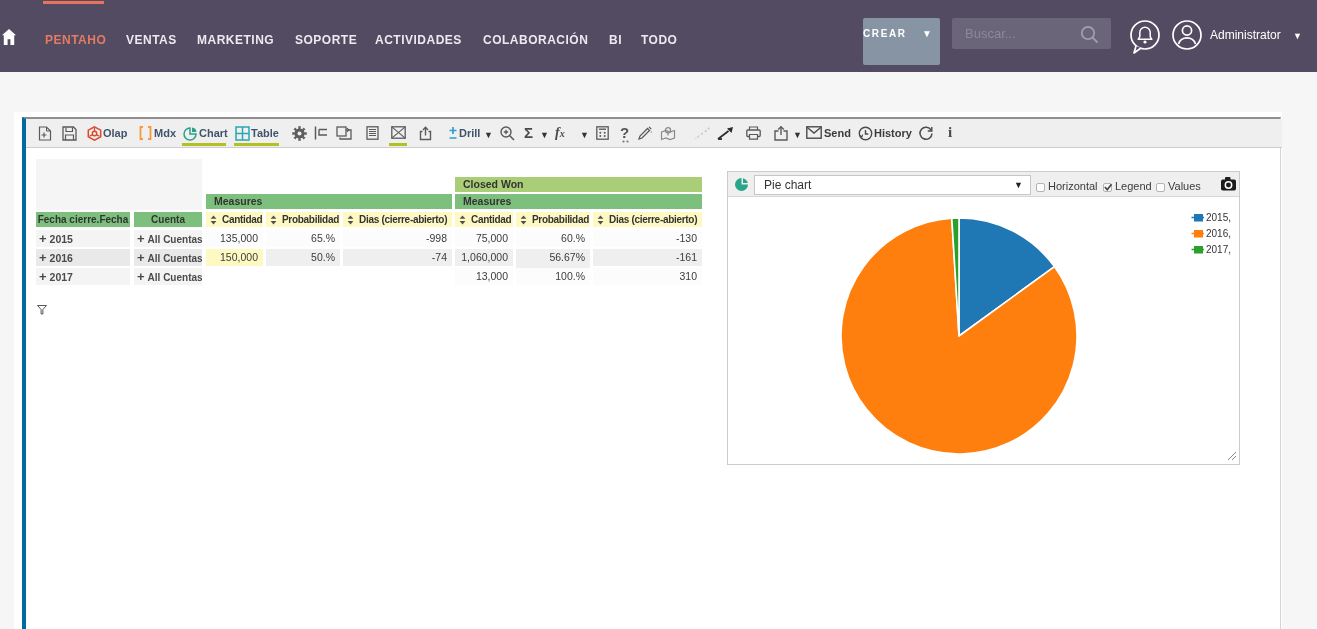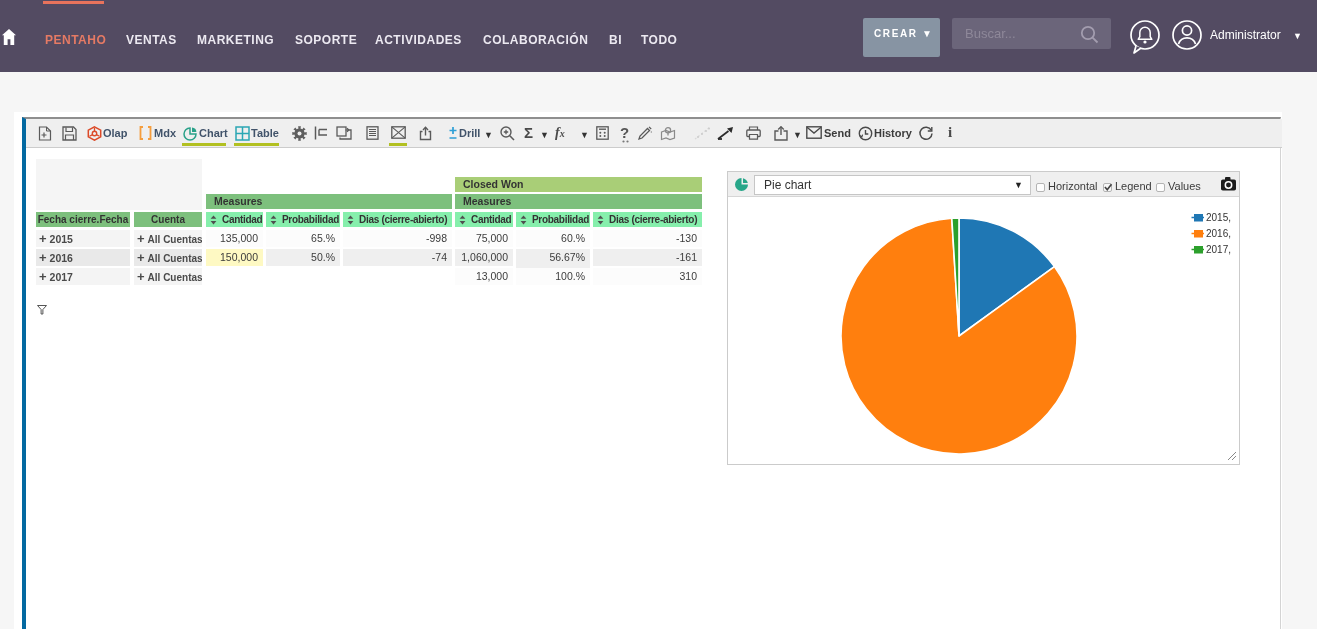--- a/index.html
+++ b/index.html
@@ -6,42 +6,42 @@
 html,body { width:1317px; height:629px; overflow:hidden; }
 body { font-family:"Liberation Sans", sans-serif; background:#f6f6f6; position:relative; }
 #page { position:absolute; left:0; top:0; width:1317px; height:629px; }
 .abs { position:absolute; }
 
 
 #nav { position:absolute; left:0; top:0; width:1317px; height:72px; background:#534b62; }
 #nav .active-bar { position:absolute; left:43px; top:1px; width:61px; height:2.5px; background:#e8735c; }
 .navitem { position:absolute; top:33px; font-size:12px; font-weight:bold; letter-spacing:0.5px; color:#ece9f1; }
 .navitem.orange { color:#e57a64; }
-#crear { position:absolute; left:863px; top:18px; width:77px; height:39px; background:#8794a3; border-radius:2px; color:#fff; font-size:10px; font-weight:bold; letter-spacing:1.6px; line-height:31px; padding-left:11px; }
+#crear { position:absolute; left:863px; top:18px; width:77px; height:47px; background:#8794a3; border-radius:2px; color:#fff; font-size:10px; font-weight:bold; letter-spacing:1.6px; line-height:31px; }
 #crear .caret { position:absolute; right:8px; top:0; font-size:10px; letter-spacing:0; }
 #search { position:absolute; left:952px; top:18px; width:159px; height:31px; background:#6b657a; border-radius:2px; }
 #search .ph { position:absolute; left:13px; top:8px; font-size:13px; color:#8e8899; }
 #admin { position:absolute; left:1210px; top:28px; font-size:12px; color:#fff; font-weight:normal; }
 #admin-caret { position:absolute; left:1293px; top:31px; font-size:9px; color:#fff; }
 
 
 #content { position:absolute; left:14px; top:112px; width:1268px; height:517px; background:#fff; }
 #panel { position:absolute; left:8px; top:5px; width:1259px; height:512px; border-left:4px solid #0369a1; border-top:2px solid #8e8e8e; border-right:1px solid #d4d4d4; background:#fff; }
 #toolbar { position:absolute; left:0; top:0; width:1256px; height:29px; background:#efefef; border-bottom:1px solid #cccccc; }
 .tbtxt { position:absolute; top:8px; font-size:11px; font-weight:bold; color:#41536a; }
 .tbi { position:absolute; top:7px; }
 .uline { position:absolute; top:24px; height:3px; background:#b2c021; }
 .caret-d { position:absolute; top:11px; font-size:9px; color:#333; }
 
 
 #tbl { position:absolute; left:10px; top:40px; width:680px; height:130px; }
 .cell { position:absolute; font-size:10.5px; font-weight:bold; color:#333; overflow:hidden; white-space:nowrap; }
 .g1 { background:#7dc07d; }   
 .g2 { background:#a9ce77; }   
-.g3 { background:#86efac;text-align:center; }   
+.g3 { background:#fef9c3;text-align:center; }   
 .hc { line-height:16px; padding-left:8px; }
 .rowhead { text-align:center; line-height:15px; font-size:10px; }
 .datac { font-weight:normal; font-size:10.5px; color:#3c3c3c; text-align:right; padding-right:5px; line-height:17px; }
 .rowc { font-weight:bold; font-size:10.5px; color:#4a4a4a; line-height:17px; padding-left:3px; }
 .rowc .plus { font-weight:bold; font-size:13px; margin-right:3px; }
 .rc2 { font-size:10px; }
 .sorth { display:flex; align-items:center; padding-left:4px; gap:5px; font-size:10px; letter-spacing:-0.3px; }
 
 
 #chart { position:absolute; left:701px; top:52px; width:513px; height:294px; border:1px solid #cbcbcb; background:#fff; }

